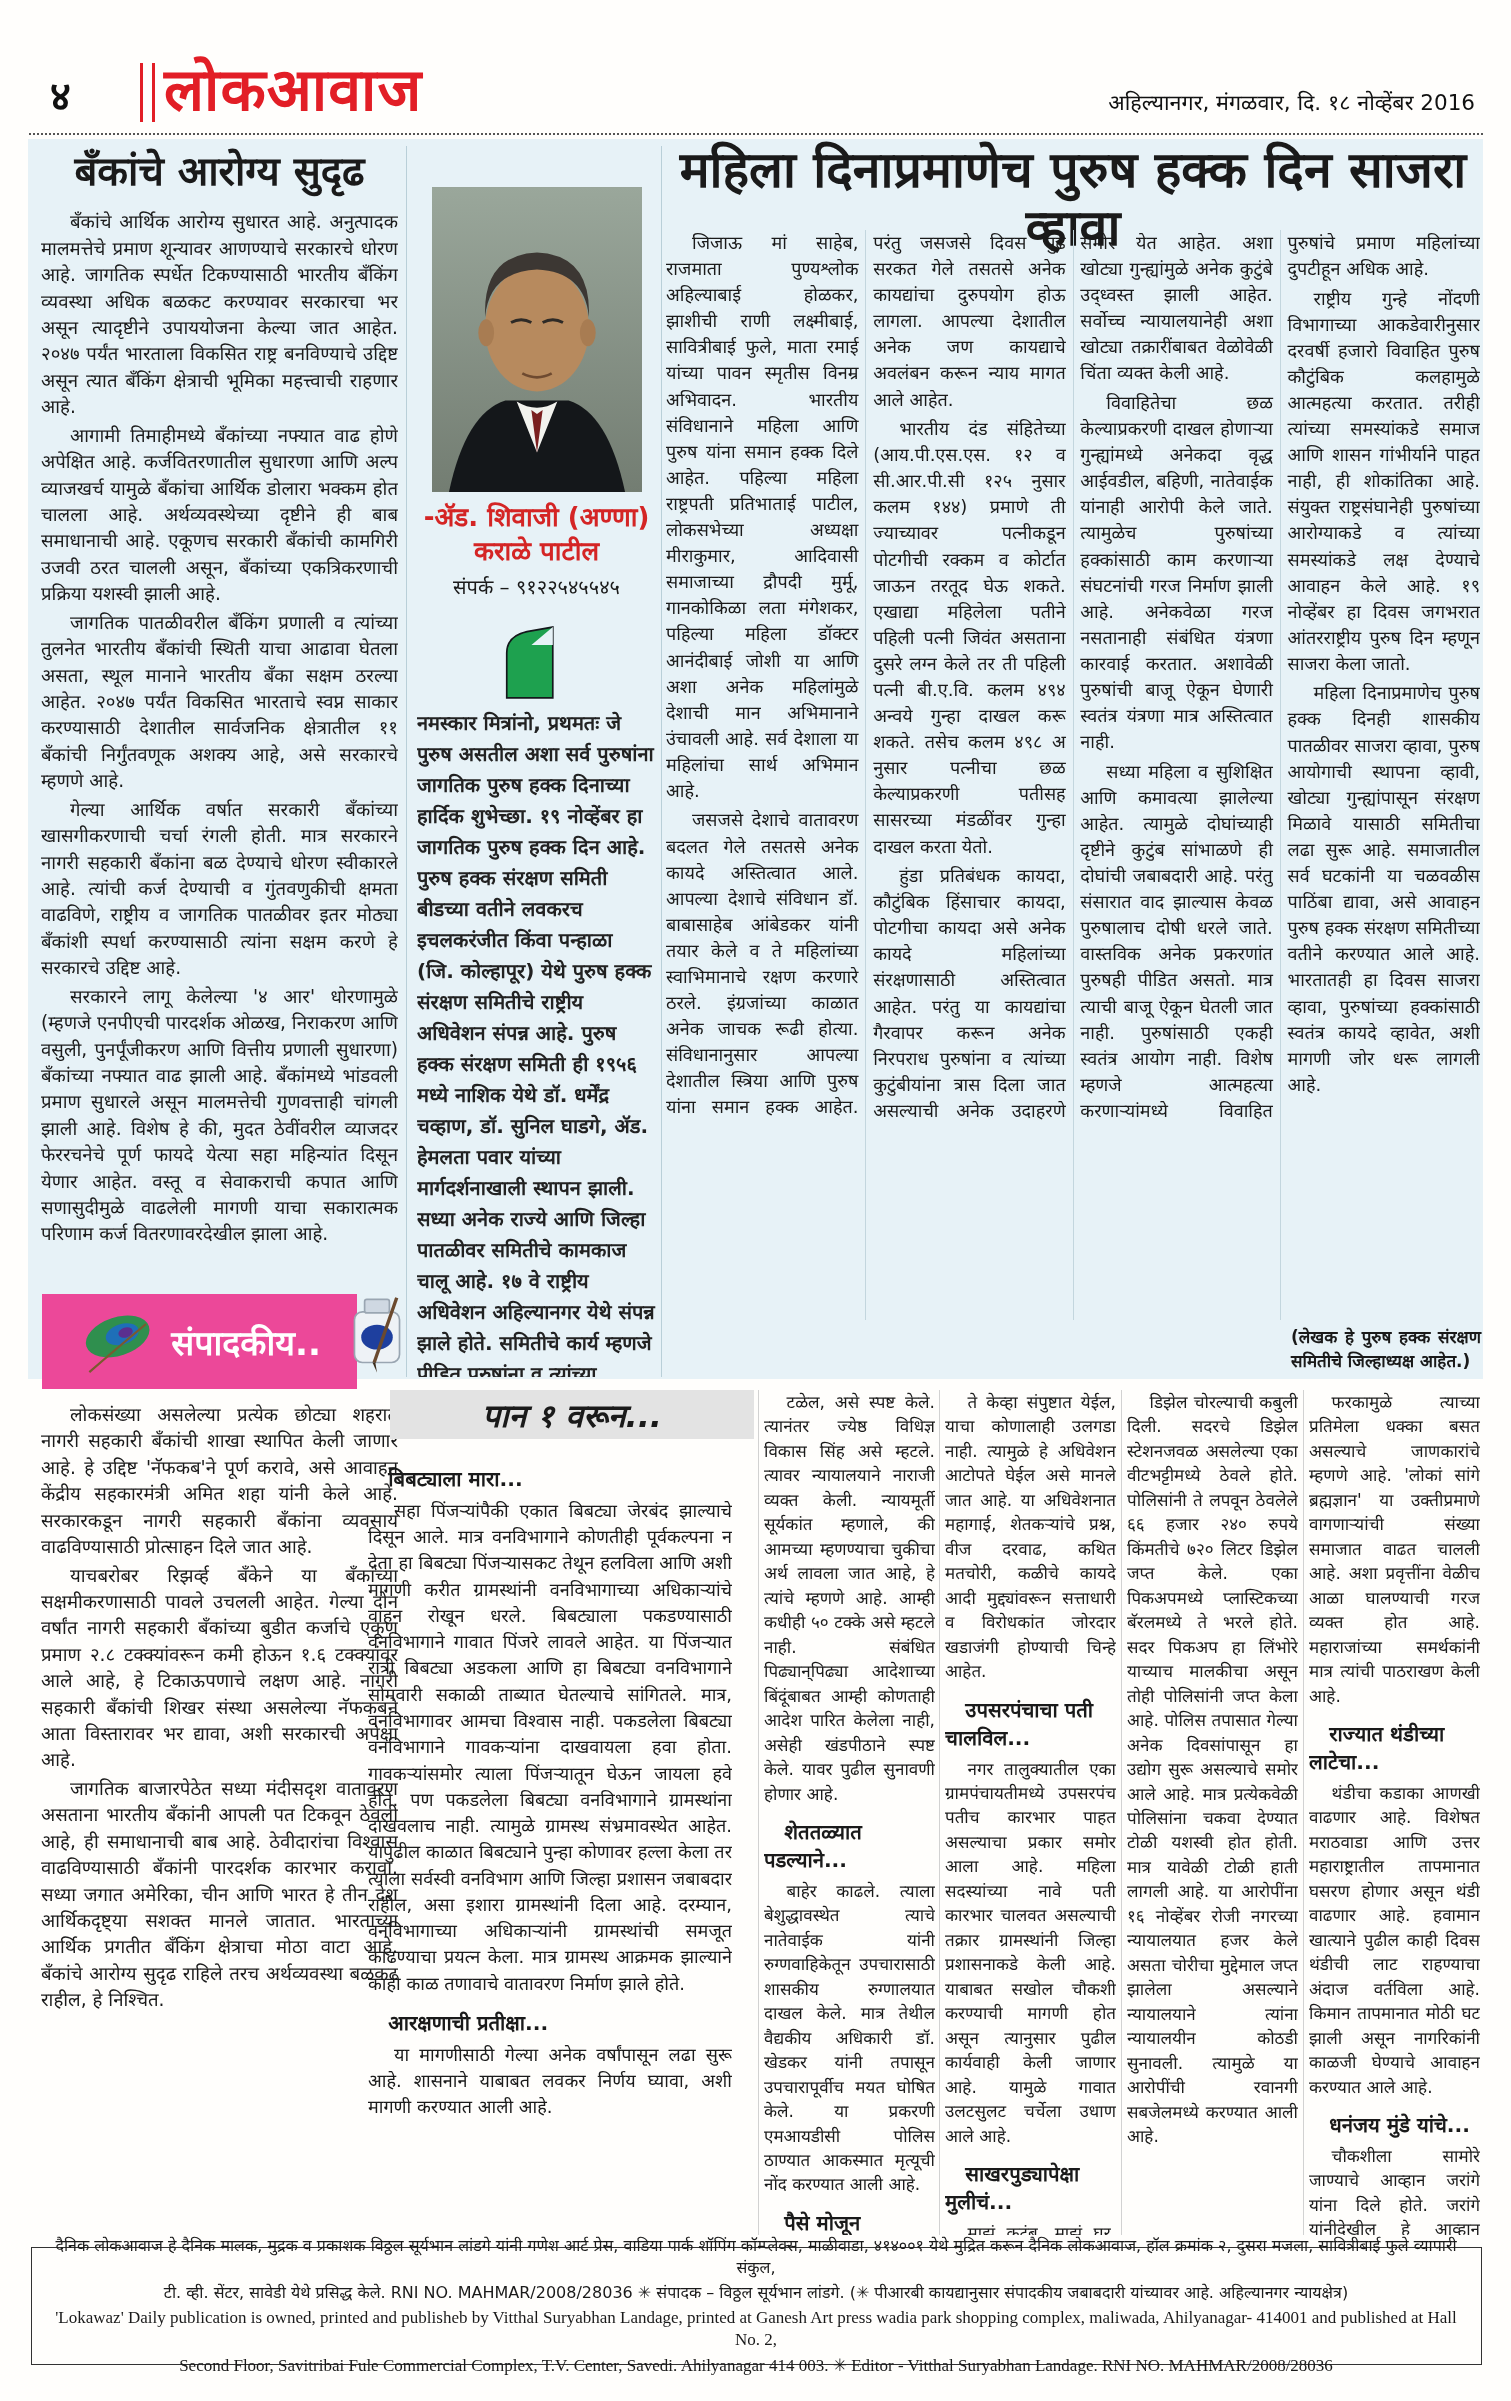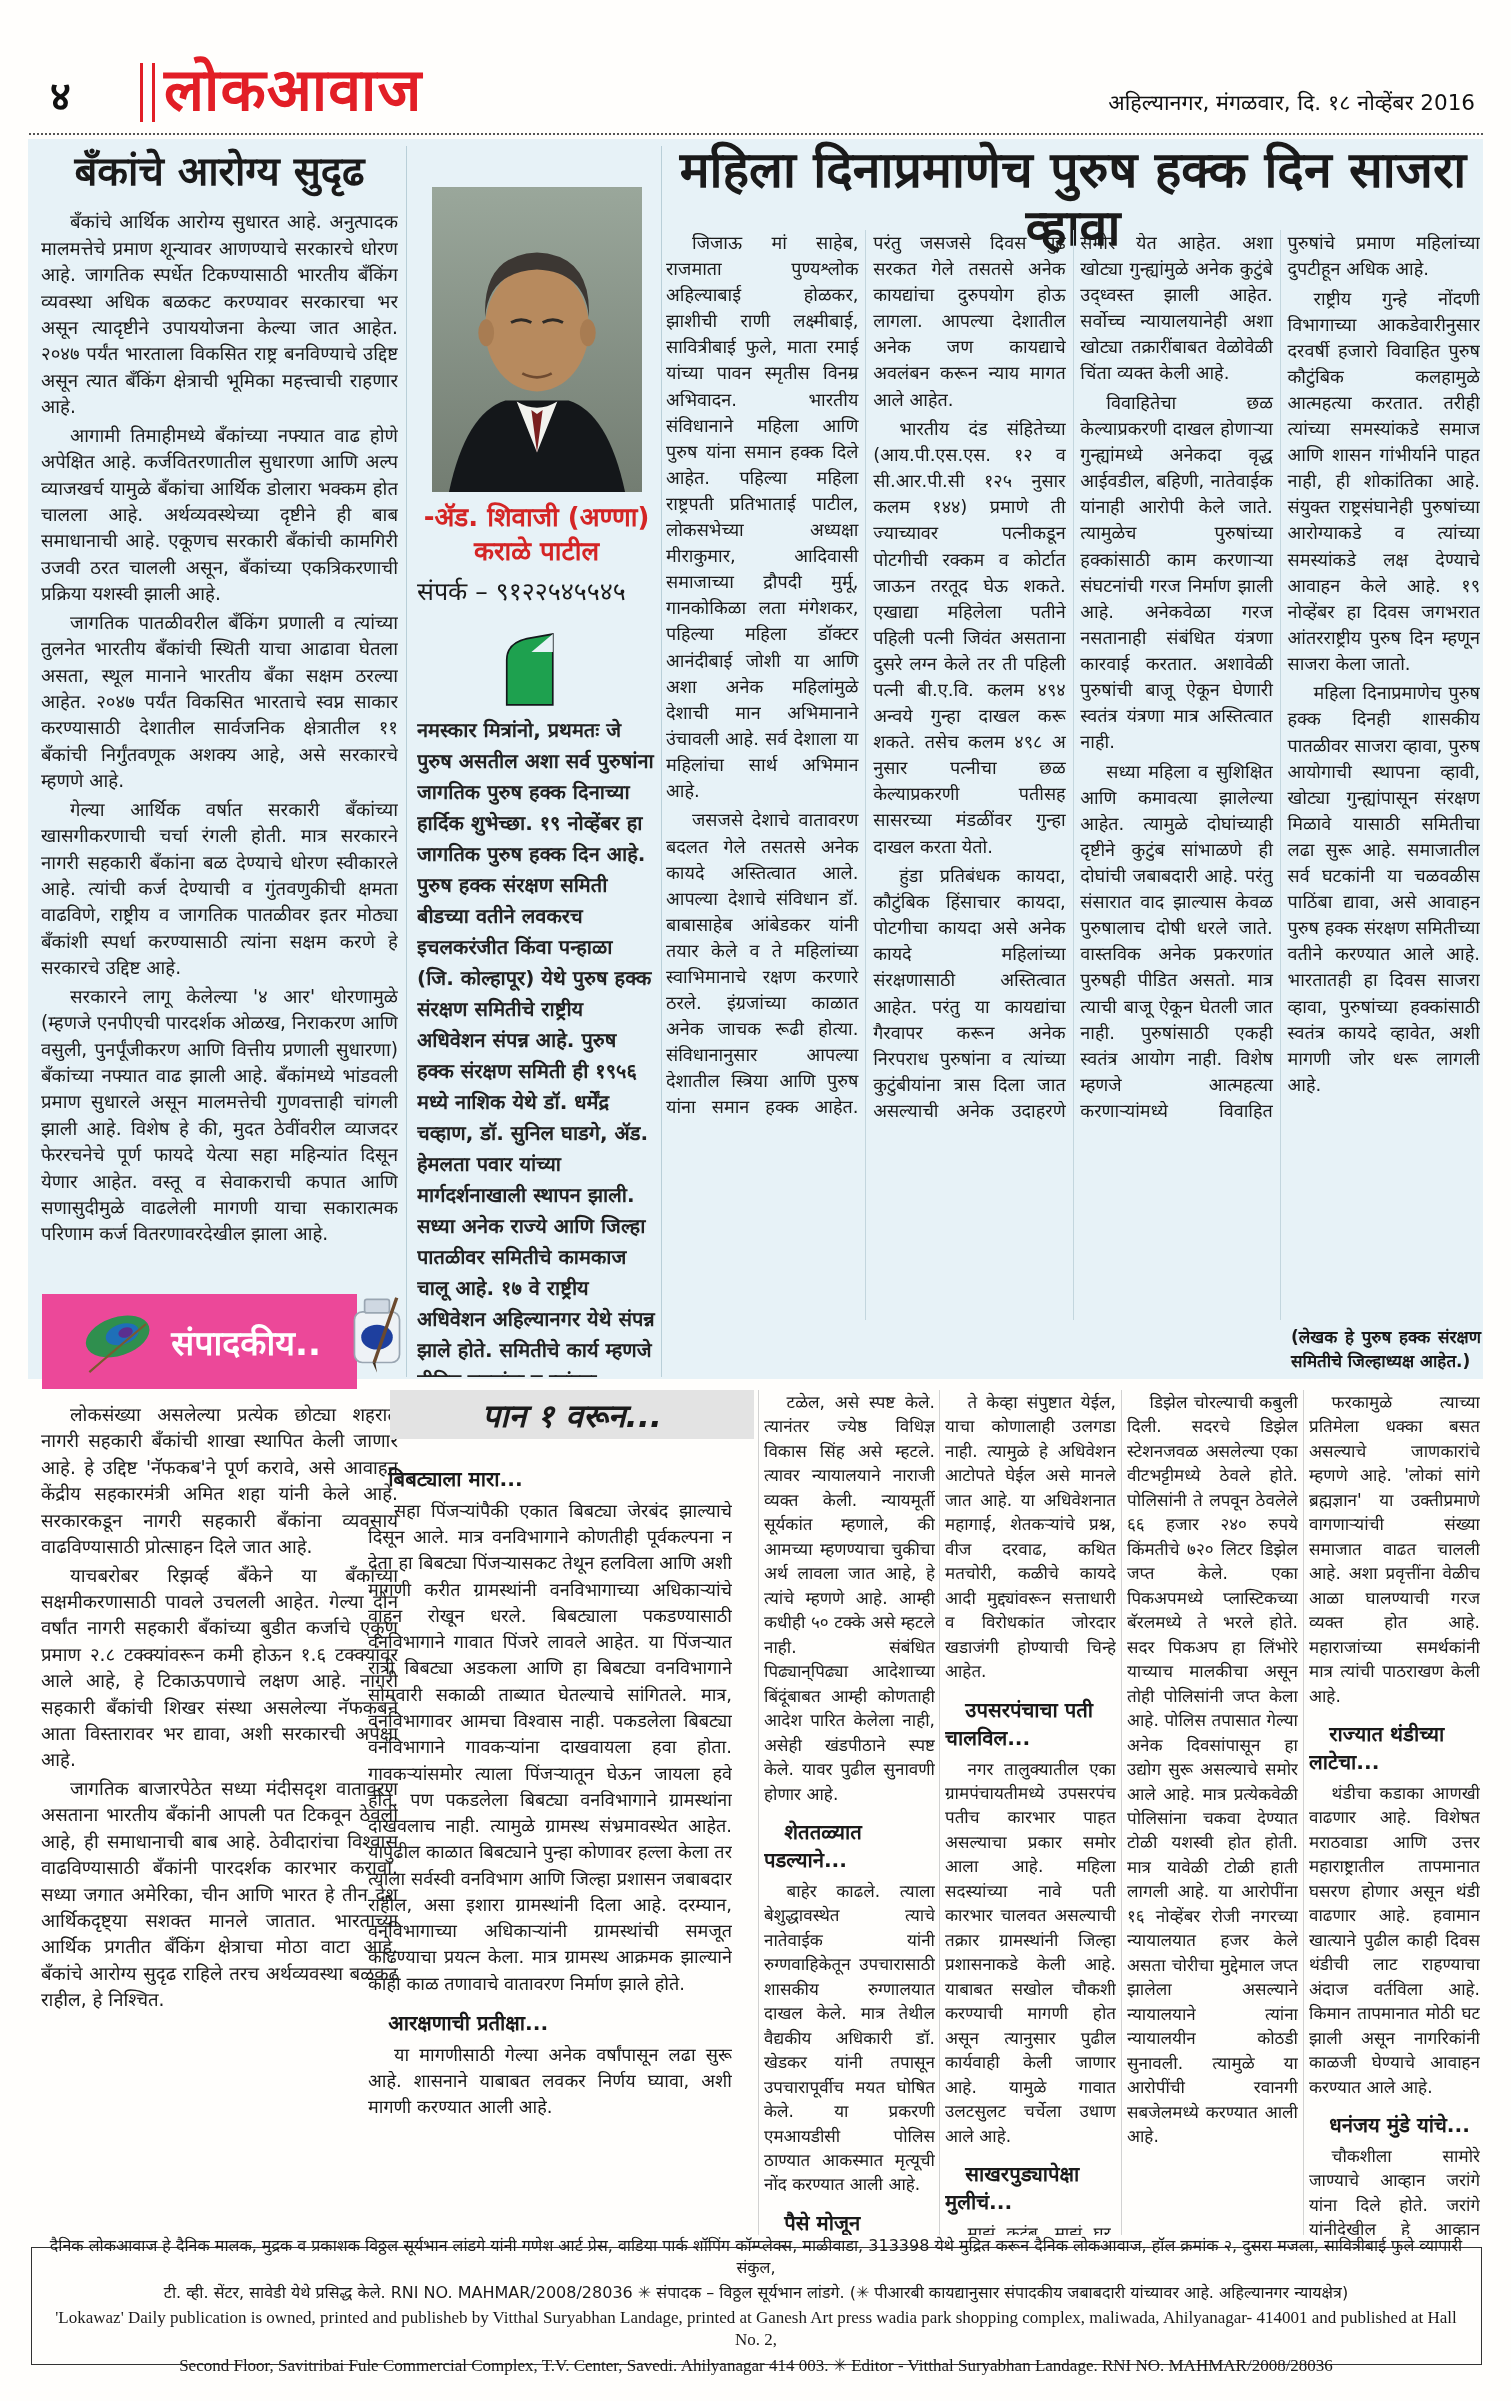--- a/index.html
+++ b/index.html
@@ -29,21 +29,21 @@
   .ed-box{position:absolute;left:42px;top:1294px;width:315px;height:95px;background:#ec4899;
       display:flex;align-items:center;justify-content:center;gap:8px;}
   .ed-box-label{color:#fff;font-size:34px;font-weight:bold;}
   .inkpot{position:absolute;left:343px;top:1278px;}
   .ed-bottom{position:absolute;left:41px;top:1402px;width:357px;height:831px;overflow:hidden;}
 
   
   .qcol{position:absolute;left:417px;top:146px;width:239px;height:1231px;overflow:hidden;}
   .photo{width:210px;height:305px;margin:41px auto 0 auto;display:block;background:#8a9288;}
   .caption{color:#d42525;font-weight:bold;font-size:26px;text-align:center;line-height:1.3;margin-top:9px;}
-  .contact{font-size:25px;margin-top:4.5px;}
+  .contact{font-size:20px;text-align:center;margin-top:4.5px;}
   .quotemark{display:block;margin:26px auto 9px auto;}
   .qtext p{font-size:20px;font-weight:bold;color:#222;line-height:1.55;text-align:left;margin:0 0 14.7px 0;}
 
   
   .headline{position:absolute;left:666px;top:142px;width:814px;font-size:50px;font-weight:bold;
       text-align:center;line-height:1.15;}
   .main-cols{position:absolute;left:666px;top:230px;width:814px;height:1090px;overflow:hidden;
       column-count:4;column-gap:14.7px;column-rule:0.6px solid #c3d6de;}
   .main-cols p{font-size:18px;line-height:1.45;text-align:justify;text-indent:26px;margin:0 0 3.4px 0;}
   .footnote{position:absolute;left:1291px;top:1326px;width:190px;font-size:17px;font-weight:bold;
@@ -204,20 +204,20 @@
       <div class="subhead">धनंजय मुंडे यांचे...</div>
       <p>चौकशीला सामोरे जाण्याचे आव्हान जरांगे यांना दिले होते. जरांगे यांनीदेखील हे आव्हान स्वीकारले होते. आता जरांगे यांनी मुंडे यांच्याबाबत उपरोक्त मोठा गौप्यस्फोट केला. आमिष दाखवून, ब्रेन वॉश करून मुंडे तरुणांना गुन्हेगारीकडे वळवतात आणि कट घडवून आणतात, असा गंभीर आरोप त्यांनी केला आहे.</p>
     </div>
 
   <div class="crule" style="left:758px;"></div>
   <div class="crule" style="left:939px;"></div>
   <div class="crule" style="left:1121px;"></div>
   <div class="crule" style="left:1303px;"></div>
 
   <div class="footer">
-    <div class="mline">दैनिक लोकआवाज हे दैनिक मालक, मुद्रक व प्रकाशक विठ्ठल सूर्यभान लांडगे यांनी गणेश आर्ट प्रेस, वाडिया पार्क शॉपिंग कॉम्प्लेक्स, माळीवाडा, 313398 येथे मुद्रित करून दैनिक लोकआवाज, हॉल क्रमांक २, दुसरा मजला, सावित्रीबाई फुले व्यापारी संकुल,</div>
+    <div class="mline">दैनिक लोकआवाज हे दैनिक मालक, मुद्रक व प्रकाशक विठ्ठल सूर्यभान लांडगे यांनी गणेश आर्ट प्रेस, वाडिया पार्क शॉपिंग कॉम्प्लेक्स, माळीवाडा, ४१४००१ येथे मुद्रित करून दैनिक लोकआवाज, हॉल क्रमांक २, दुसरा मजला, सावित्रीबाई फुले व्यापारी संकुल,</div>
     <div class="mline">टी. व्ही. सेंटर, सावेडी येथे प्रसिद्ध केले. RNI NO. MAHMAR/2008/28036 ✳ संपादक – विठ्ठल सूर्यभान लांडगे. (✳ पीआरबी कायद्यानुसार संपादकीय जबाबदारी यांच्यावर आहे. अहिल्यानगर न्यायक्षेत्र)</div>
     <div class="eline">'Lokawaz' Daily publication is owned, printed and publisheb by Vitthal Suryabhan Landage, printed at Ganesh Art press wadia park shopping complex, maliwada, Ahilyanagar- 414001 and published at Hall No. 2,</div>
     <div class="eline">Second Floor, Savitribai Fule Commercial Complex, T.V. Center, Savedi. Ahilyanagar 414 003. ✳ Editor - Vitthal Suryabhan Landage. RNI NO. MAHMAR/2008/28036</div>
   </div>
 
 </div>
 
 
 </body></html>

